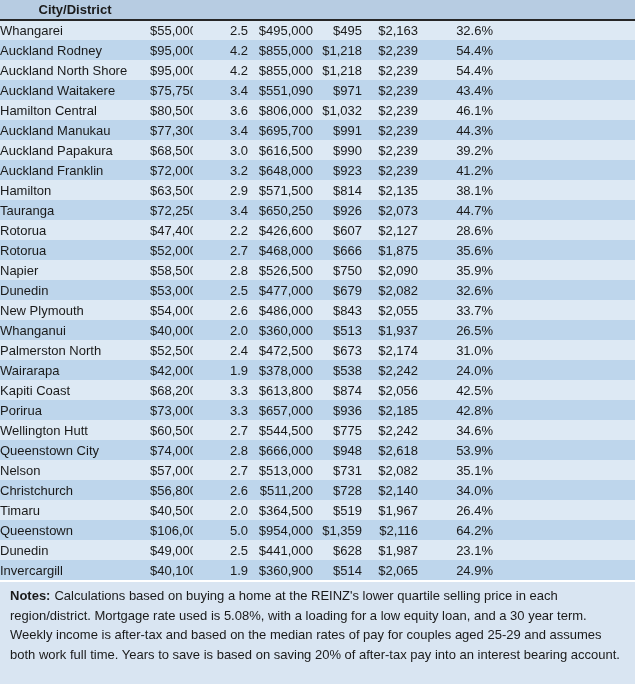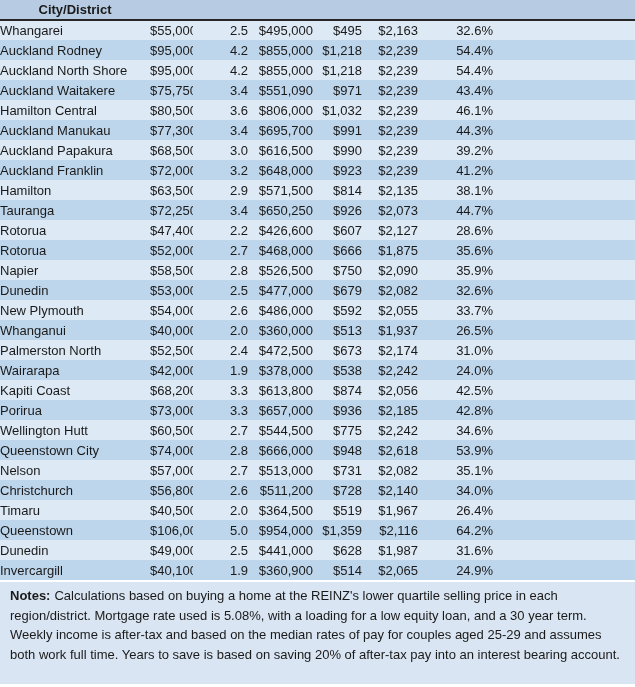--- a/index.html
+++ b/index.html
@@ -224,21 +224,21 @@
       <td class="num">$679</td>
       <td class="num">$2,082</td>
       <td class="num">32.6%</td>
       <td class="spacer"></td>
     </tr>
         <tr class="light">
       <td class="city">New Plymouth</td>
       <td class="num">$54,000</td>
       <td class="num">2.6</td>
       <td class="num">$486,000</td>
-      <td class="num">$592</td>
+      <td class="num">$843</td>
       <td class="num">$2,055</td>
       <td class="num">33.7%</td>
       <td class="spacer"></td>
     </tr>
         <tr class="dark">
       <td class="city">Whanganui</td>
       <td class="num">$40,000</td>
       <td class="num">2.0</td>
       <td class="num">$360,000</td>
       <td class="num">$513</td>
@@ -346,21 +346,21 @@
       <td class="num">64.2%</td>
       <td class="spacer"></td>
     </tr>
         <tr class="light">
       <td class="city">Dunedin</td>
       <td class="num">$49,000</td>
       <td class="num">2.5</td>
       <td class="num">$441,000</td>
       <td class="num">$628</td>
       <td class="num">$1,987</td>
-      <td class="num">31.6%</td>
+      <td class="num">23.1%</td>
       <td class="spacer"></td>
     </tr>
         <tr class="dark">
       <td class="city">Invercargill</td>
       <td class="num">$40,100</td>
       <td class="num">1.9</td>
       <td class="num">$360,900</td>
       <td class="num">$514</td>
       <td class="num">$2,065</td>
       <td class="num">24.9%</td>

